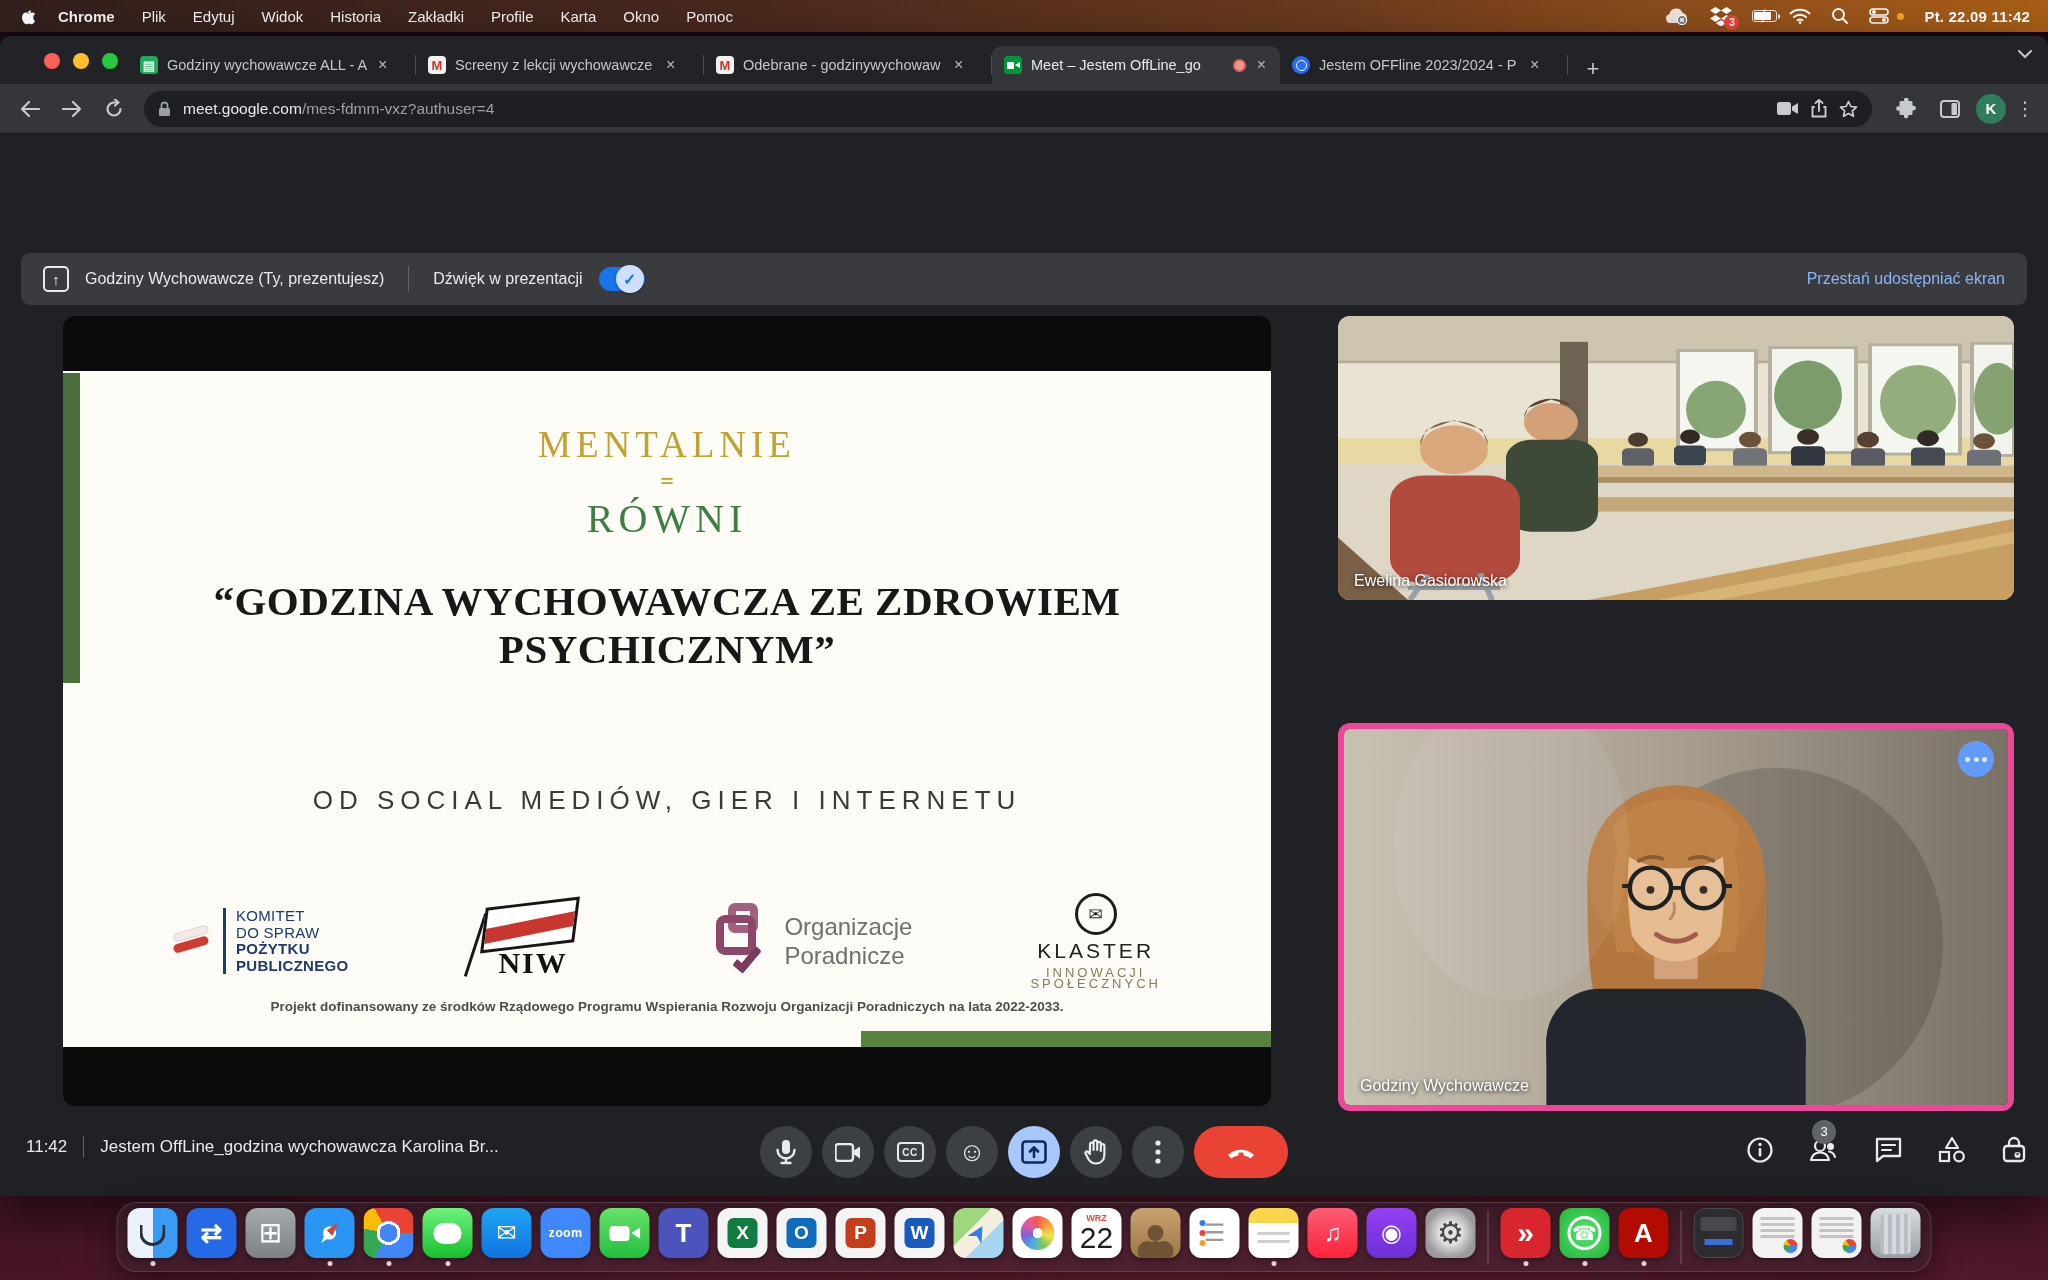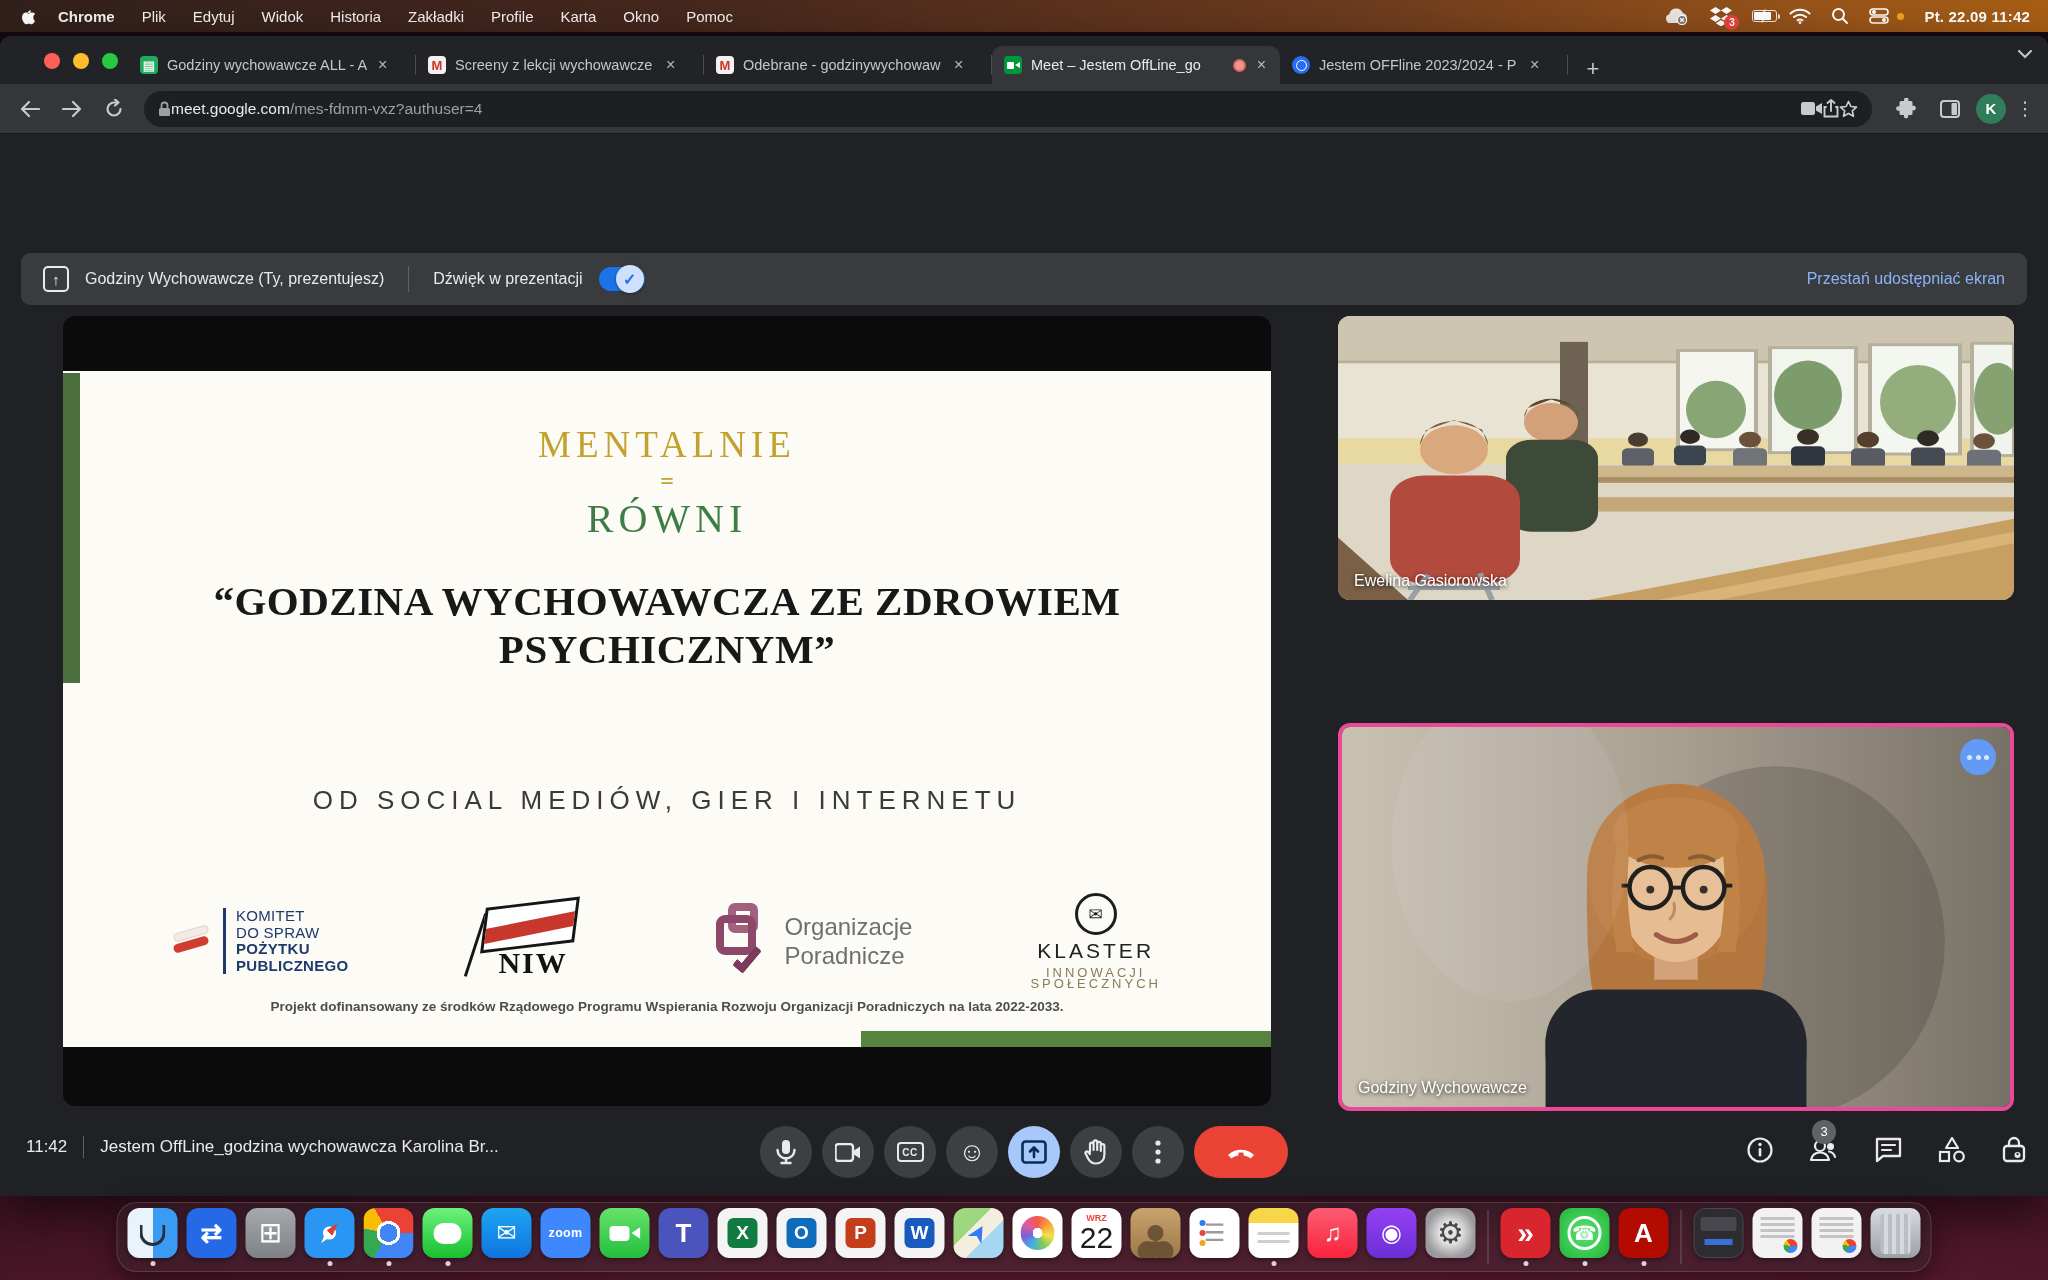--- a/index.html
+++ b/index.html
@@ -45,21 +45,21 @@
   .meet-icon::before{content:"";position:absolute;right:2.5px;top:6px;border-right:5px solid #fff;border-top:3.5px solid transparent;border-bottom:3.5px solid transparent}
   .presentation-icon{background:#2a6df5;border-radius:50%}
   .presentation-icon::after{content:"";width:9px;height:9px;border:1.6px solid #fff;border-radius:50%}
   .rec-dot{width:13px;height:13px;border-radius:50%;background:#ee968e;border:2px solid #d9675e;flex:0 0 auto}
   .tab-close{font-size:16px;color:#b6babf;padding:0 2px;flex:0 0 auto}
   .newtab{width:30px;height:30px;margin:4px 0 0 10px;display:flex;align-items:center;justify-content:center;
     color:#c3c7cc;font-size:22px;border-radius:50%}
   .tab-search{position:absolute;right:16px;top:14px;color:#c3c7cc;font-size:14px}
   .toolbar{height:50px;background:#35363a;display:flex;align-items:center;padding:0 12px;gap:6px;border-bottom:1px solid #17181a}
   .navbtn{width:36px;height:36px;display:flex;align-items:center;justify-content:center;border-radius:50%}
-  .omnibox{flex:1;height:36px;background:#1e1f22;border-radius:18px;display:flex;align-items:center;padding:0 14px;margin:0 6px}
+  .omnibox{flex:1;height:36px;background:#1e1f22;border-radius:18px;display:flex;align-items:center;padding:0 14px;gap:12px;margin:0 6px}
   .url{font-size:15.5px;white-space:nowrap}
   .url .domain{color:#e8eaed}
   .url .path{color:#9aa0a6}
   .omni-spacer{flex:1}
   .tb-right{display:flex;align-items:center;gap:8px;padding-left:4px}
   .avatar{width:30px;height:30px;border-radius:50%;background:#2f7d5a;color:#fff;font-size:15px;font-weight:700;
     display:flex;align-items:center;justify-content:center}
   .kebab{color:#c7cacf;font-size:19px;width:22px;text-align:center}
   svg.ic{display:block}
   
@@ -114,21 +114,21 @@
   .org-check{position:absolute;left:26px;top:40px;width:14px;height:30px;border-right:8px solid #7c3a5f;border-bottom:8px solid #7c3a5f;transform:rotate(40deg);border-radius:3px}
   .org-text{color:#6f6f6f;font-size:24px;line-height:29px}
   .klaster{display:flex;flex-direction:column;align-items:center;gap:4px}
   .kl-circle{width:42px;height:42px;border:3px solid #1d1d1d;border-radius:50%;display:flex;align-items:center;justify-content:center;color:#1d1d1d;font-size:17px}
   .kl-name{font-size:21px;letter-spacing:3px;color:#222;font-weight:500}
   .kl-sub{font-size:13px;letter-spacing:3px;color:#8a7c58;text-align:center;line-height:11px}
   .s-foot{position:absolute;top:628px;left:0;right:0;text-align:center;font-size:13.5px;font-weight:700;color:#4d4d4d}
   
   .tile{position:absolute;left:1338px;width:676px;border-radius:12px;overflow:hidden;background:#111}
   .tile-1{top:181px;height:284px}
-  .tile-2{top:588px;height:388px;border:4px solid #ec4899}
+  .tile-2{top:588px;height:388px;border:6px solid #ec4899}
   .tile svg{position:absolute;inset:0;width:100%;height:100%}
   .tile-label{position:absolute;left:16px;bottom:10px;color:#fff;font-size:16px;text-shadow:0 1px 4px rgba(0,0,0,.85);z-index:3}
   .tile-menu{position:absolute;right:14px;top:12px;width:36px;height:36px;border-radius:50%;background:#639af5;z-index:3;
     display:flex;align-items:center;justify-content:center;gap:3.5px}
   .tile-menu i{width:5px;height:5px;border-radius:50%;background:#d9e6ff}
   
   .callbar{position:absolute;left:0;right:0;bottom:0;height:86px}
   .cb-left{position:absolute;left:26px;top:26px;display:flex;align-items:center;gap:16px;color:#e8eaed;font-size:17px;white-space:nowrap}
   .cb-div{width:1px;height:22px;background:#5f6368}
   .cb-center{position:absolute;left:50%;top:16px;transform:translateX(-50%);display:flex;align-items:center;gap:10px}

